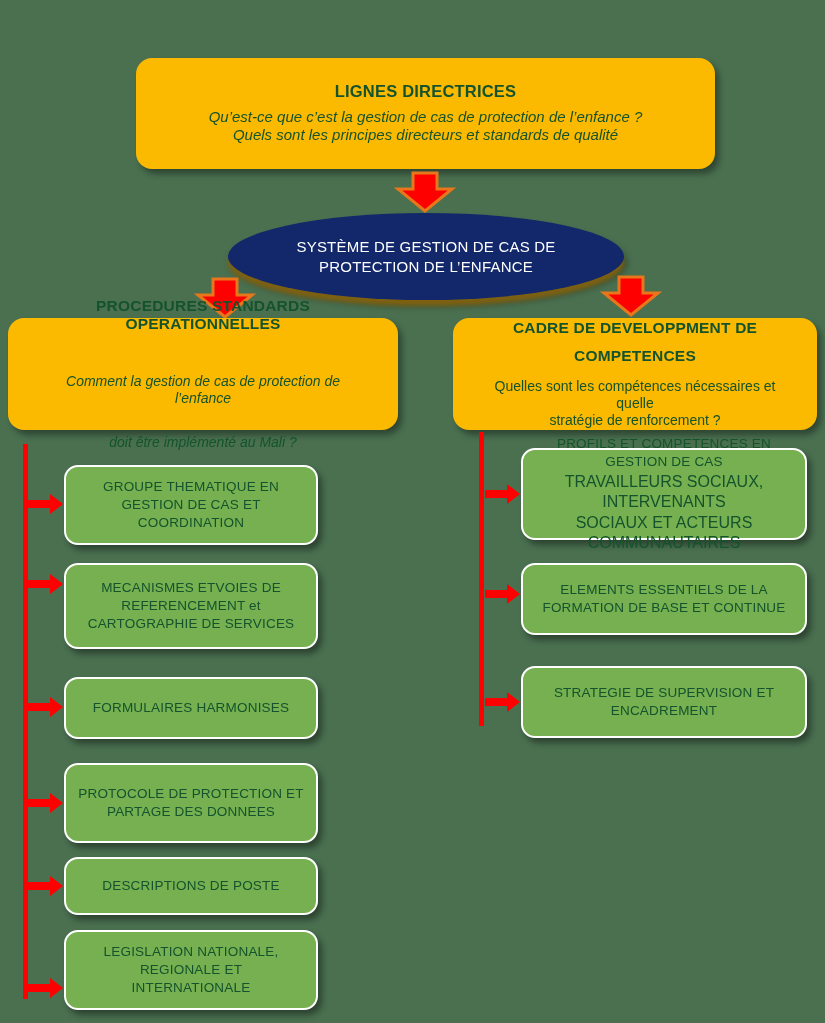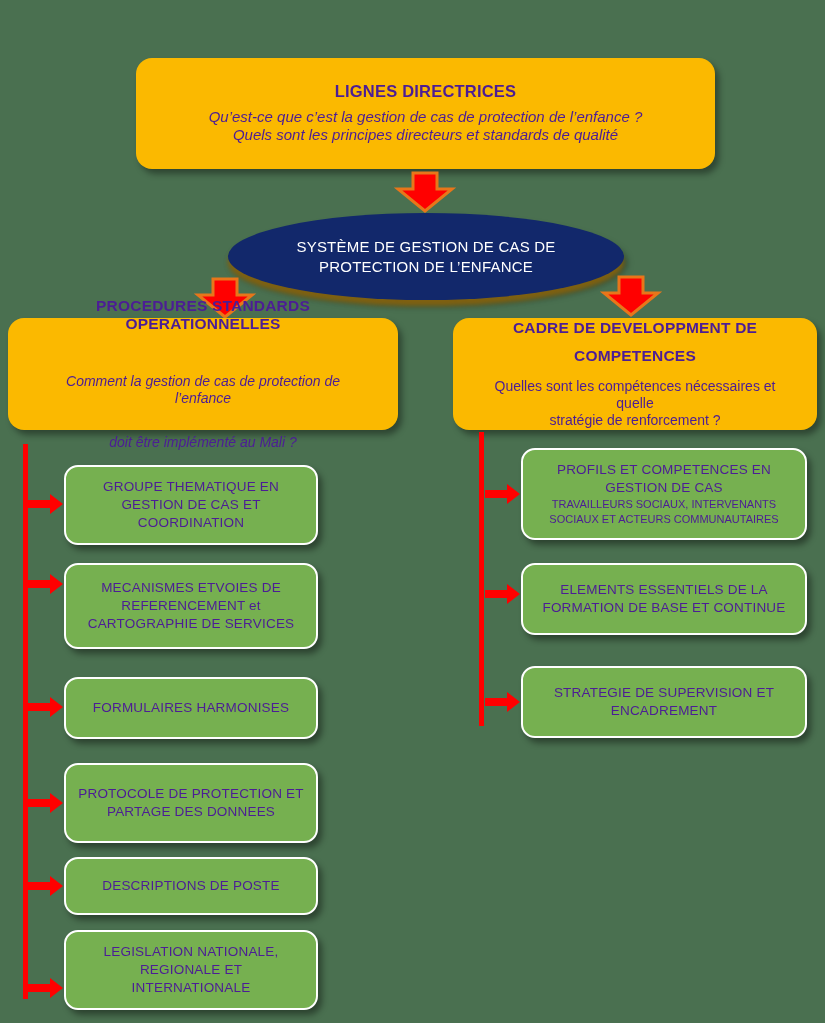--- a/index.html
+++ b/index.html
@@ -14,21 +14,21 @@
 
   
   .node{
     position:absolute;
     box-sizing:border-box;
     display:flex;
     flex-direction:column;
     align-items:center;
     justify-content:center;
     text-align:center;
-    color:#4c1d95;
+    color:#14532d;
   }
   .orange{
     background:#FBB900;
     border-radius:16px;
     box-shadow:4px 5px 6px rgba(0,0,0,0.38);
   }
   .green{
     background:#76B050;
     border:2px solid #ffffff;
     border-radius:14px;
@@ -78,21 +78,21 @@
     padding:6px 22px;
   }
   #box-cdc .title{font-size:15.5px;margin-bottom:12px;line-height:1.2;}
   #box-cdc .sub{font-size:14px;}
 
   
   .gleft{left:64px;width:254px;}
   .gright{left:521px;width:286px;}
 
   .green .title{font-weight:400;font-size:13.5px;line-height:1.34;text-align:right;}
-  .green .small{font-size:11px;line-height:1.25;margin-top:1px;}
+  .green .small{font-size:16px;line-height:1.25;margin-top:1px;}
 
   
   .vline{
     position:absolute;
     background:#FF0000;
     width:5px;
   }
   .warrow{position:absolute;}
   svg{display:block;overflow:visible;}
 </style>

